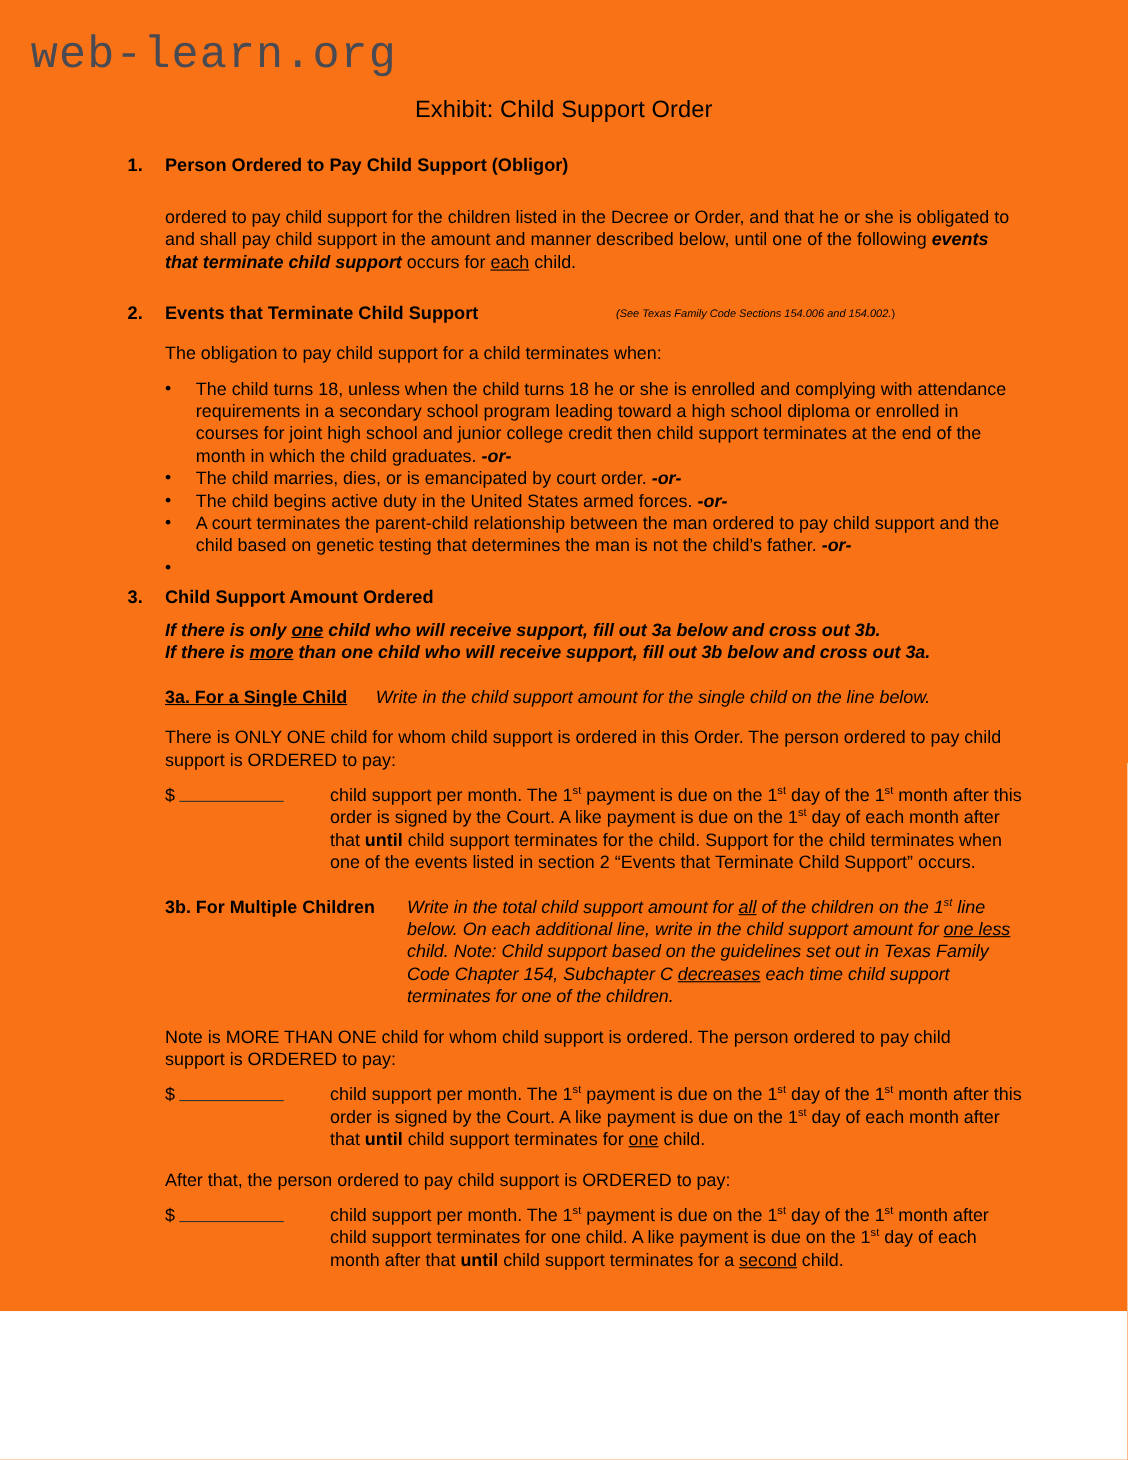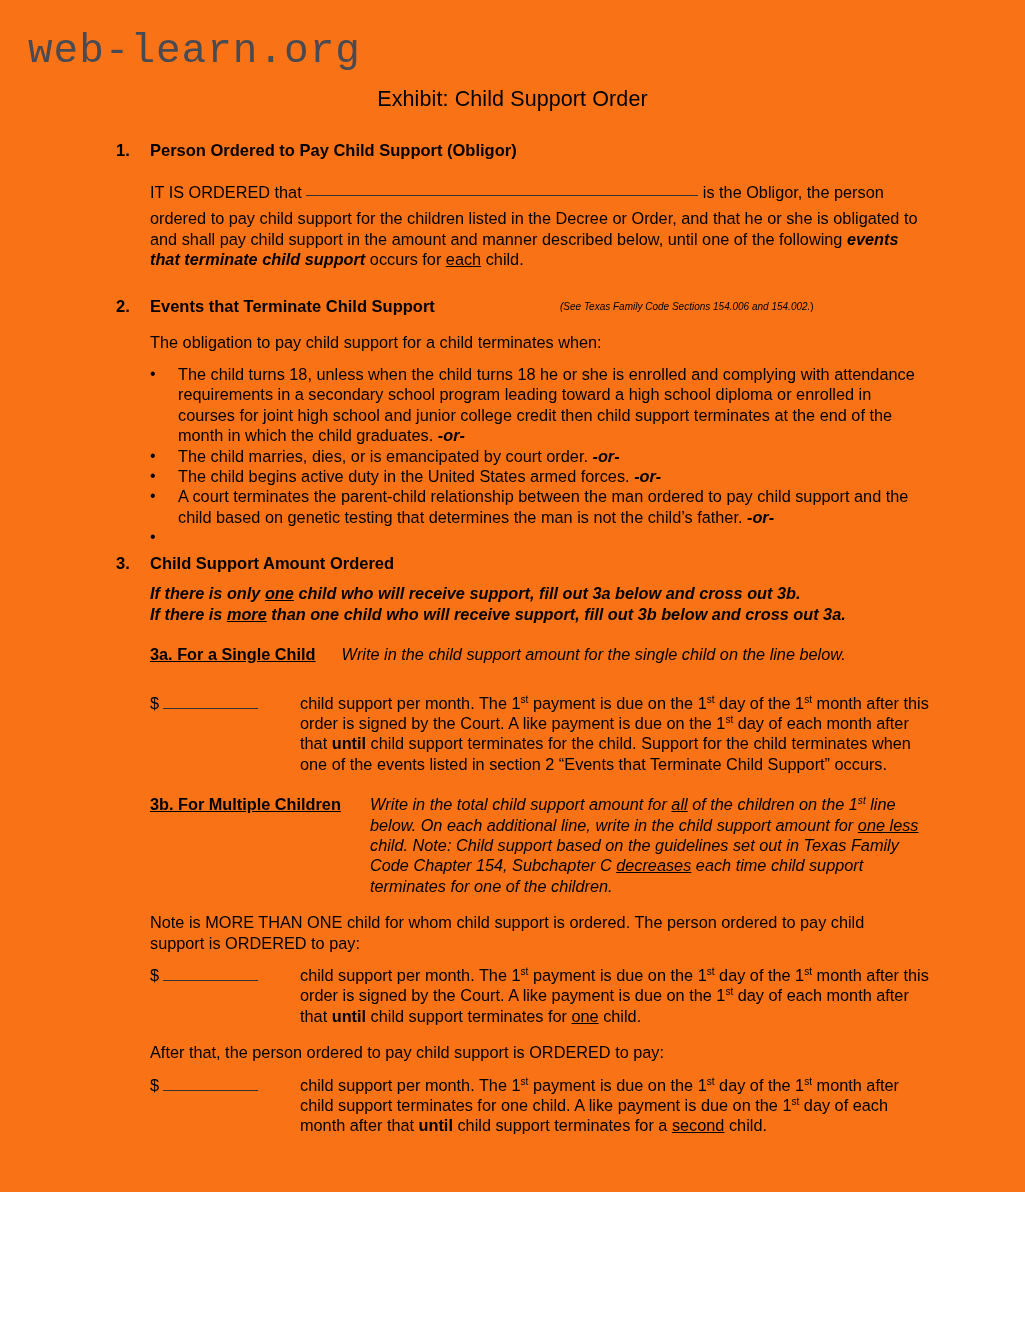--- a/index.html
+++ b/index.html
@@ -167,21 +167,20 @@
   .block-3b {
     position: relative;
     padding-left: 150px;
     padding-right: 95px;
   }
   .block-3b .lbl {
     position: absolute;
     left: 150px;
     top: 0;
     font-weight: bold;
-    text-decoration: underline;
     font-size: 16.3px;
     line-height: 20.4px;
     white-space: nowrap;
   }
   .block-3b .body {
     margin-left: 220px;
     font-style: italic;
     font-size: 16.3px;
     line-height: 20.4px;
   }
@@ -257,25 +256,20 @@
   <div class="content">
 
     <div class="section">
       <div class="sec-head">
         <span class="sec-num">1.</span>
         <span>Person Ordered to Pay Child Support (Obligor)</span>
       </div>
 
       <div class="sp-22"></div>
 
-      <div class="para">
-        <span>IT IS ORDERED that</span>
-        <span class="blank-inline blank-name"></span>
-        <span>is the Obligor, the person</span>
-      </div>
 
 
       <div class="sp-6"></div>
 
       <div class="para">
         <span>ordered to pay child support for the children listed in the Decree or Order, and that he or she is obligated to and shall pay child support in the amount and manner described below, until one of the following</span>
         <span class="bi">events that terminate child support</span>
         <span>occurs for</span>
         <span class="ul">each</span>
         <span>child.</span>
@@ -349,20 +343,21 @@
       </div>
 
       <div class="sp-20"></div>
 
       <div class="subhead-row">
         <span class="subhead-label">3a. For a Single Child</span><span class="subhead-3a-text">Write in the child support amount for the single child on the line below.</span>
       </div>
 
       <div class="sp-16"></div>
 
+      <div class="para">There is ONLY ONE child for whom child support is ordered in this Order.  The person ordered to pay child support is ORDERED to pay:</div>
 
       <div class="sp-12"></div>
 
       <div class="money-row">
         <span class="dollar">$</span>
         <span class="moneyline"></span>
         <span>child support per month.  The 1</span><sup>st</sup><span> payment is due on the 1</span><sup>st</sup><span> day of the 1</span><sup>st</sup><span> month after this order is signed by the Court.  A like payment is due on the 1</span><sup>st</sup><span> day of each month after that </span><span class="bold">until</span><span> child support terminates for the child.  Support for the child terminates when one of the events listed in section 2 “Events that Terminate Child Support” occurs.</span>
       </div>
 
       <div class="sp-20"></div>

